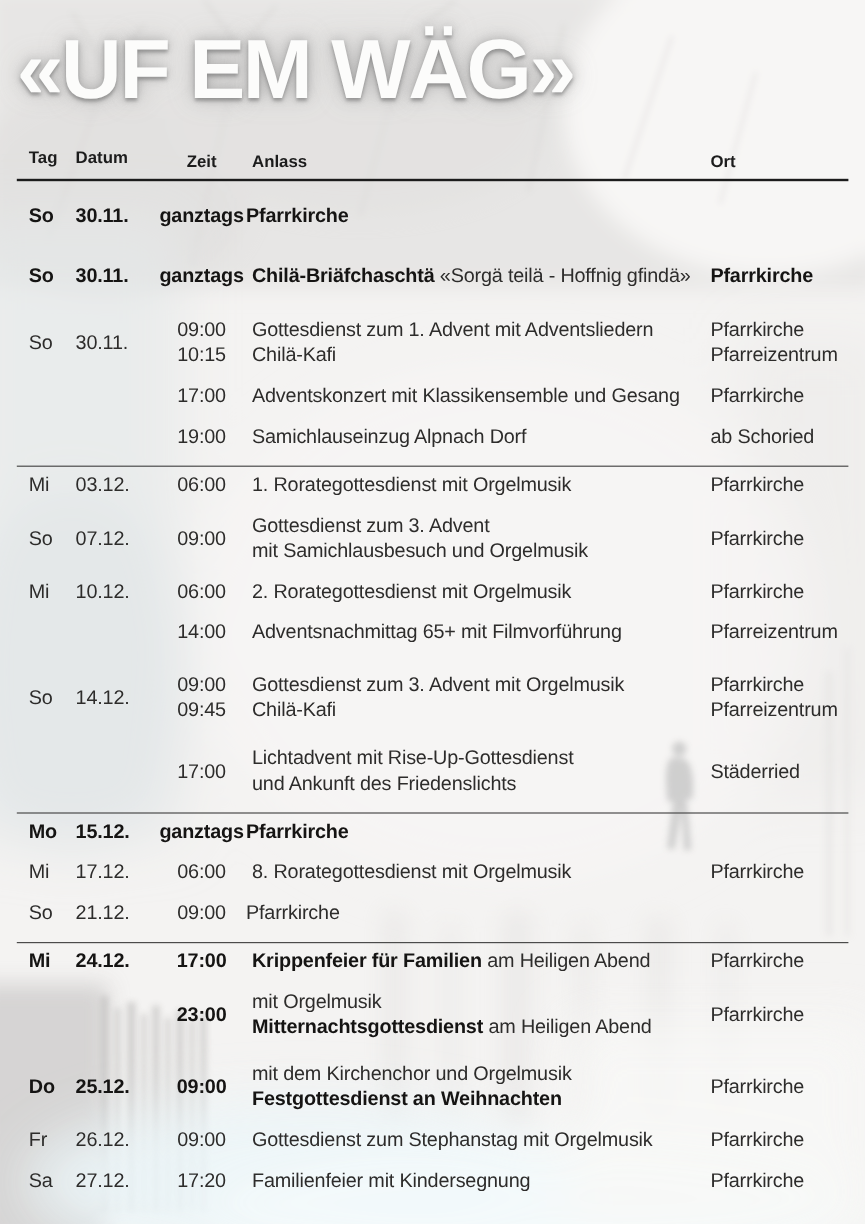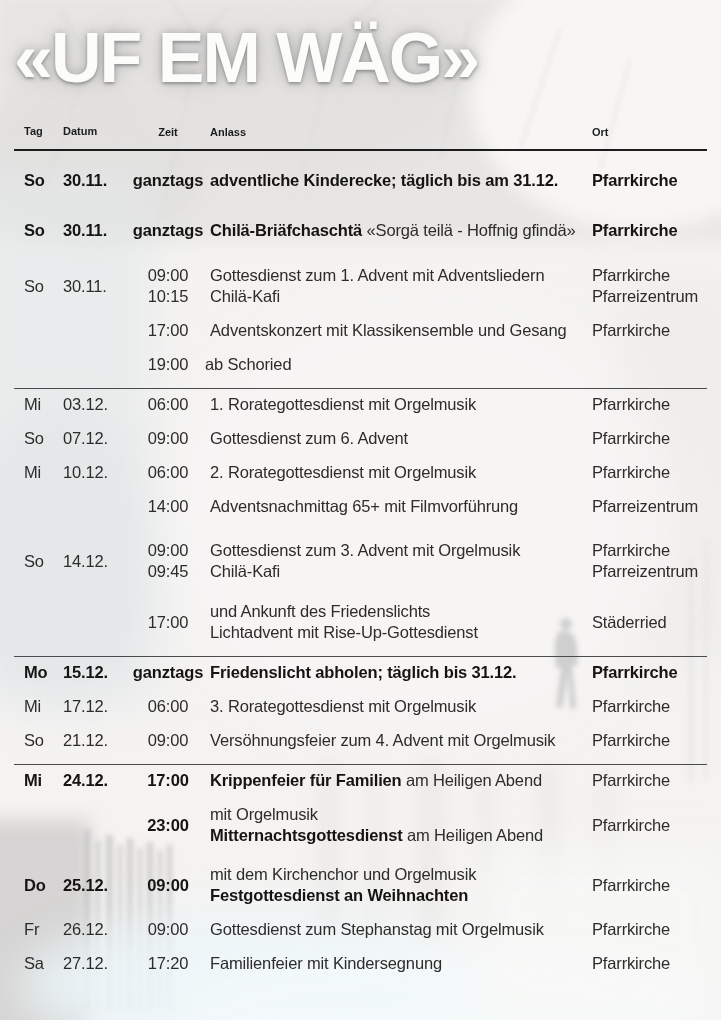--- a/index.html
+++ b/index.html
@@ -15,22 +15,22 @@
     font-family:"Liberation Sans", sans-serif;background:#eceae8;
   }
   .bg{position:absolute;left:0;top:0;z-index:0;}
   .content{position:absolute;inset:0;z-index:2;}
   .title{
     position:absolute;top:18px;left:14px;margin:0;
     font-size:70px;font-weight:800;letter-spacing:-2px;color:var(--c-title);
     text-shadow:0 2px 3px rgba(110,110,110,.55),0 0 10px rgba(135,135,135,.55),0 0 22px rgba(150,150,150,.4);
     white-space:nowrap;
   }
-  .header-row{position:absolute;top:121px;left:0;right:0;display:flex;align-items:center;
-    padding-left:24px;font-size:11px;font-weight:700;color:var(--c-headline);}
+  .header-row{position:absolute;top:121px;left:0;right:0;display:flex;align-items:flex-end;
+    padding-left:24px;font-size:14px;font-weight:700;color:var(--c-headline);}
   .header-line{position:absolute;top:149px;left:14px;width:693px;border-top:2px solid var(--c-headline);}
   .rows{position:absolute;top:170px;left:0;right:0;display:flex;flex-direction:column;}
   .row{display:flex;align-items:center;padding-left:24px;margin-bottom:13px;
     font-size:16.5px;letter-spacing:-0.15px;color:var(--c-text);}
   .c-tag{width:39px;flex:0 0 auto;}
   .c-datum{width:68px;flex:0 0 auto;}
   .c-zeit{width:74px;flex:0 0 auto;text-align:center;}
   .c-anlass{flex:1 1 auto;margin-left:5px;min-width:0;}
   .c-ort{width:129px;flex:0 0 auto;}
   .cell .line{line-height:21px;height:21px;white-space:nowrap;}
@@ -129,23 +129,20 @@
     </div>
     <div class="header-line"></div>
 
     <div class="rows">
   <div class="row">
     <div class="cell c-tag b">So</div>
     <div class="cell c-datum b">30.11.</div>
     <div class="cell c-zeit">
             <div class="line b">ganztags</div>
           </div>
-    <div class="cell c-anlass">
-            <div class="line"><span class="b">adventliche Kinderecke; täglich bis am 31.12.</span></div>
-          </div>
     <div class="cell c-ort">
             <div class="line b">Pfarrkirche</div>
           </div>
   </div>
 
   <div class="row">
     <div class="cell c-tag b">So</div>
     <div class="cell c-datum b">30.11.</div>
     <div class="cell c-zeit">
             <div class="line b">ganztags</div>
@@ -188,20 +185,23 @@
             <div class="line">Pfarrkirche</div>
           </div>
   </div>
 
   <div class="row">
     <div class="cell c-tag"></div>
     <div class="cell c-datum"></div>
     <div class="cell c-zeit">
             <div class="line">19:00</div>
           </div>
+    <div class="cell c-anlass">
+            <div class="line"><span>Samichlauseinzug Alpnach Dorf</span></div>
+          </div>
     <div class="cell c-ort">
             <div class="line">ab Schoried</div>
           </div>
   </div>
 <div class="sec-divider"></div>
   <div class="row">
     <div class="cell c-tag">Mi</div>
     <div class="cell c-datum">03.12.</div>
     <div class="cell c-zeit">
             <div class="line">06:00</div>
@@ -214,21 +214,22 @@
           </div>
   </div>
 
   <div class="row">
     <div class="cell c-tag">So</div>
     <div class="cell c-datum">07.12.</div>
     <div class="cell c-zeit">
             <div class="line">09:00</div>
           </div>
     <div class="cell c-anlass">
-            <div class="line"><span>Gottesdienst zum 6. Advent</span></div>
+            <div class="line"><span>Gottesdienst zum 3. Advent</span></div>
+            <div class="line"><span>mit Samichlausbesuch und Orgelmusik</span></div>
           </div>
     <div class="cell c-ort">
             <div class="line">Pfarrkirche</div>
           </div>
   </div>
 
   <div class="row">
     <div class="cell c-tag">Mi</div>
     <div class="cell c-datum">10.12.</div>
     <div class="cell c-zeit">
@@ -273,65 +274,59 @@
           </div>
   </div>
 
   <div class="row">
     <div class="cell c-tag"></div>
     <div class="cell c-datum"></div>
     <div class="cell c-zeit">
             <div class="line">17:00</div>
           </div>
     <div class="cell c-anlass">
+            <div class="line"><span>Lichtadvent mit Rise-Up-Gottesdienst</span></div>
             <div class="line"><span>und Ankunft des Friedenslichts</span></div>
-            <div class="line"><span>Lichtadvent mit Rise-Up-Gottesdienst</span></div>
           </div>
     <div class="cell c-ort">
             <div class="line">Städerried</div>
           </div>
   </div>
 <div class="sec-divider"></div>
   <div class="row">
     <div class="cell c-tag b">Mo</div>
     <div class="cell c-datum b">15.12.</div>
     <div class="cell c-zeit">
             <div class="line b">ganztags</div>
           </div>
-    <div class="cell c-anlass">
-            <div class="line"><span class="b">Friedenslicht abholen; täglich bis 31.12.</span></div>
-          </div>
     <div class="cell c-ort">
             <div class="line b">Pfarrkirche</div>
           </div>
   </div>
 
   <div class="row">
     <div class="cell c-tag">Mi</div>
     <div class="cell c-datum">17.12.</div>
     <div class="cell c-zeit">
             <div class="line">06:00</div>
           </div>
     <div class="cell c-anlass">
-            <div class="line"><span>3. Rorategottesdienst mit Orgelmusik</span></div>
+            <div class="line"><span>8. Rorategottesdienst mit Orgelmusik</span></div>
           </div>
     <div class="cell c-ort">
             <div class="line">Pfarrkirche</div>
           </div>
   </div>
 
   <div class="row">
     <div class="cell c-tag">So</div>
     <div class="cell c-datum">21.12.</div>
     <div class="cell c-zeit">
             <div class="line">09:00</div>
           </div>
-    <div class="cell c-anlass">
-            <div class="line"><span>Versöhnungsfeier zum 4. Advent mit Orgelmusik</span></div>
-          </div>
     <div class="cell c-ort">
             <div class="line">Pfarrkirche</div>
           </div>
   </div>
 <div class="sec-divider"></div>
   <div class="row">
     <div class="cell c-tag b">Mi</div>
     <div class="cell c-datum b">24.12.</div>
     <div class="cell c-zeit">
             <div class="line b">17:00</div>

